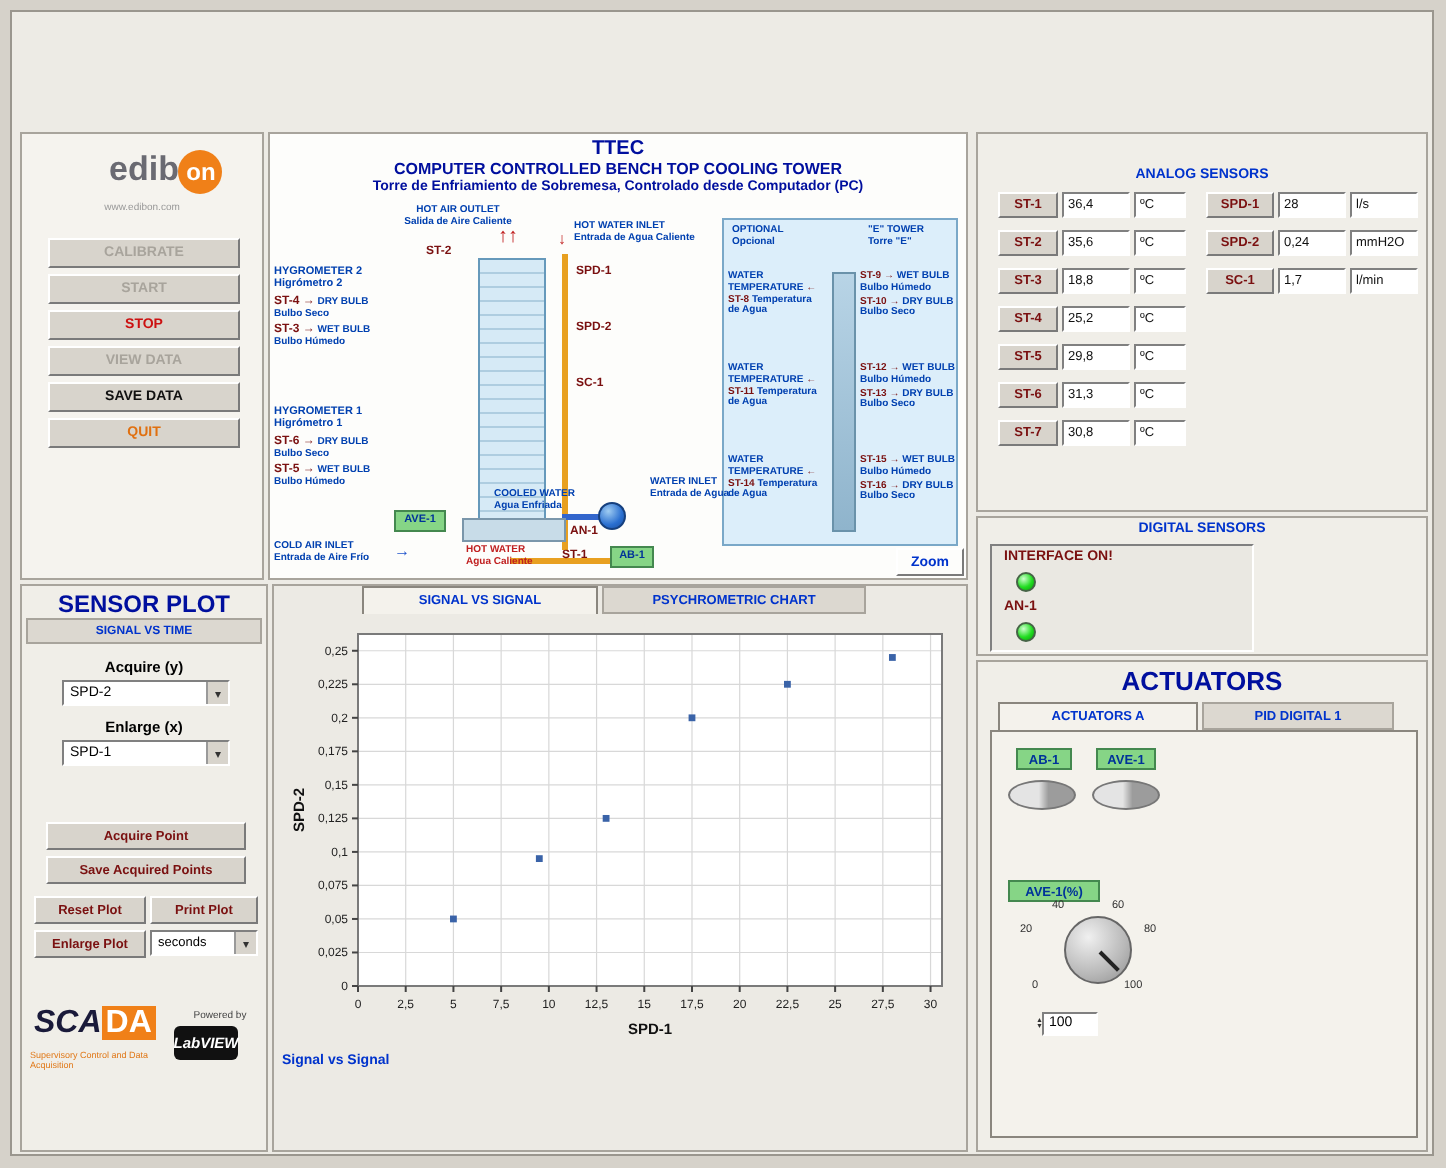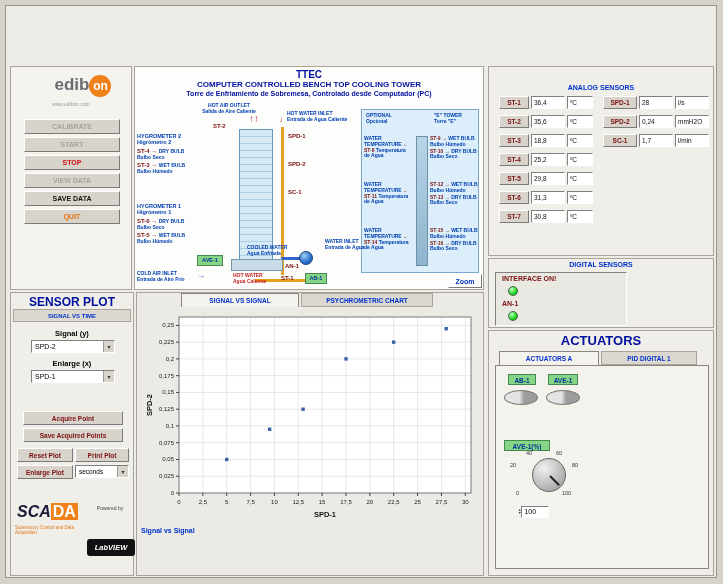--- a/index.html
+++ b/index.html
@@ -243,21 +243,21 @@
       </span>
       <span class="sunk" style="display:inline-block; width:28px; height:12px; font-size:7px; padding:1px 2px;">100</span>
     </div>
   </div>
 </div>
 
 <div class="panel" style="left:10px; top:292px; width:124px; height:284px;">
   <div class="abs navy" style="left:0; top:2px; width:100%; font-size:12px;">SENSOR PLOT</div>
   <div class="tab off" style="left:2px; top:16px; width:118px; height:13px; font-size:6px;">SIGNAL VS TIME</div>
 
-  <div class="abs" style="left:0; top:36px; width:100%; text-align:center; font-size:7.5px; font-weight:bold;">Signal (y)</div>
+  <div class="abs" style="left:0; top:36px; width:100%; text-align:center; font-size:7.5px; font-weight:bold;">Acquire (y)</div>
   <div class="dd" style="left:20px; top:47px; width:84px;">
     <span class="txt">SPD-2</span>
     <span class="arr">▾</span>
   </div>
   <div class="abs" style="left:0; top:66px; width:100%; text-align:center; font-size:7.5px; font-weight:bold;">Enlarge (x)</div>
   <div class="dd" style="left:20px; top:77px; width:84px;">
     <span class="txt">SPD-1</span>
     <span class="arr">▾</span>
   </div>
 
@@ -269,22 +269,22 @@
   <div class="dd" style="left:64px; top:172px; width:54px;">
     <span class="txt" style="font-size:6.5px;">seconds</span>
     <span class="arr">▾</span>
   </div>
 
   <div class="abs" style="left:6px; top:210px; font-size:16px; font-weight:bold; font-style:italic; color:#1a1a3a;">
     <span>SCA</span><span style="background:#f08018; color:#fff; padding:0 2px; font-style:normal;">DA</span>
   </div>
   <div class="abs" style="left:4px; top:232px; width:72px; font-size:4.5px; color:#e07818;">Supervisory Control and Data Acquisition</div>
   <div class="abs" style="left:78px; top:212px; width:42px; text-align:center; font-size:5px; color:#444;">Powered by</div>
-  <div class="abs" style="left:76px; top:220px; width:48px; height:17px; background:#111; border-radius:3px; color:#fff;
-       display:flex; align-items:center; justify-content:center; font-size:7.5px; font-weight:bold; font-style:italic;margin-top:26px;">LabVIEW</div>
+  <div class="abs" style="left:76px; top:220px; width:32px; height:17px; background:#111; border-radius:3px; color:#fff;
+       display:flex; align-items:center; justify-content:center; font-size:7.5px; font-weight:bold; font-style:italic;">LabVIEW</div>
 </div>
 
 <div class="panel" style="left:136px; top:292px; width:348px; height:284px; background:#eceae4;">
   <div class="tab on" style="left:44px;  top:0; width:118px;">SIGNAL VS SIGNAL</div>
   <div class="tab off" style="left:164px; top:0; width:132px;">PSYCHROMETRIC CHART</div>
   <div class="abs" id="chart-host" style="left:8px; top:16px; width:336px; height:214px;"><svg width="336" height="214">
         <rect x="34" y="8" width="292" height="176" fill="#ffffff" stroke="none"></rect>
         <line x1="34" y1="8" x2="34" y2="184" stroke="#d8d8d8" stroke-width="0.6"></line>
         <line x1="57.8562091503268" y1="8" x2="57.8562091503268" y2="184" stroke="#d8d8d8" stroke-width="0.6"></line>
         <line x1="81.7124183006536" y1="8" x2="81.7124183006536" y2="184" stroke="#d8d8d8" stroke-width="0.6"></line>

